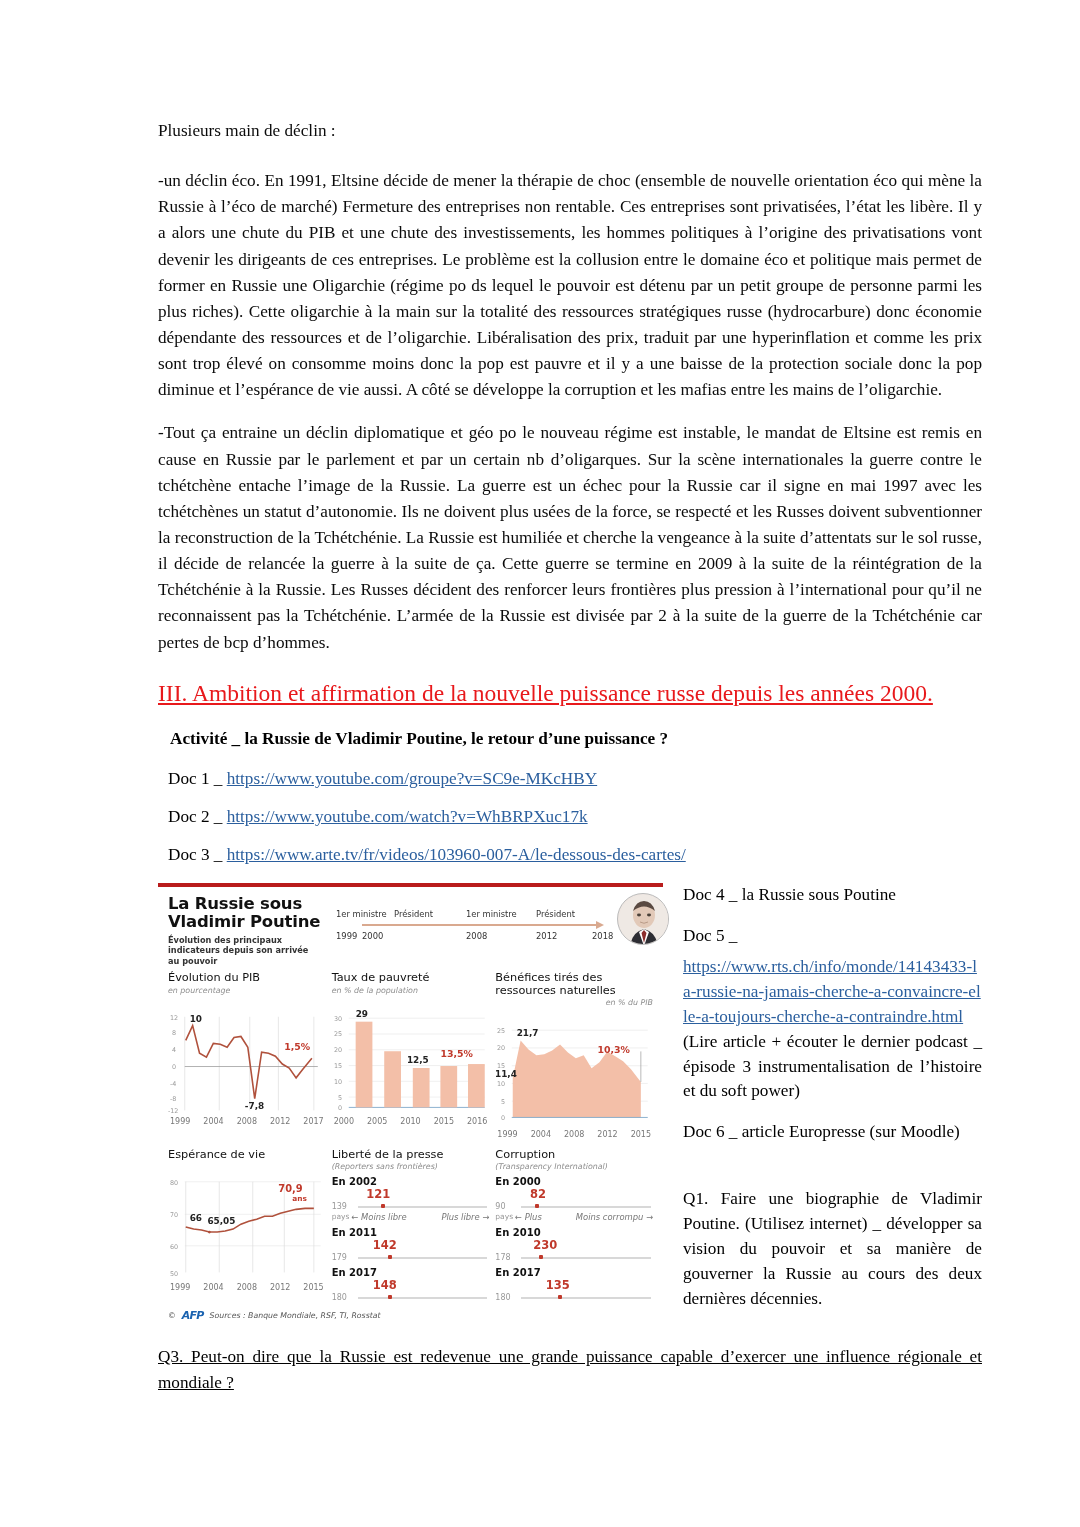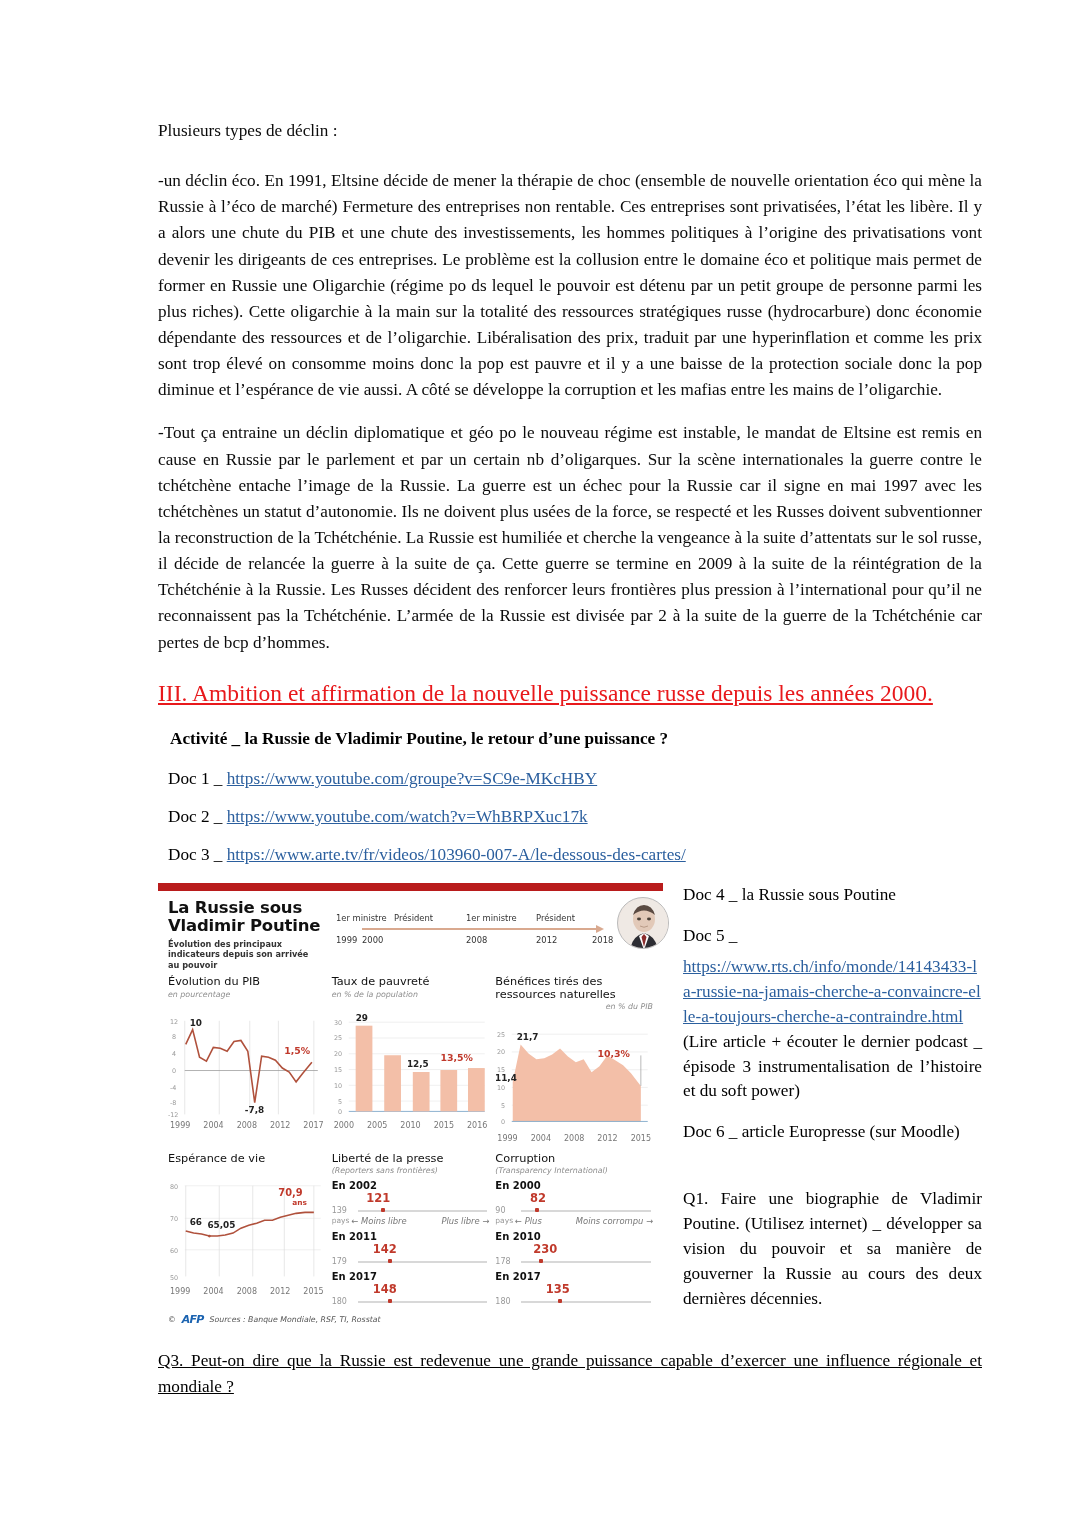--- a/index.html
+++ b/index.html
@@ -65,21 +65,21 @@
   .q-block p { text-align: justify; }
   .q2 { margin-left: 28px !important; }
 
   .tail { margin-top: 16px; text-decoration: underline; }
   .tail p { font-size: 17.2px; line-height:1.5; margin:0; text-align: justify; }
 
   
   .info {
     width: 505px;
     background:#fff;
-    border-top: 8px solid #b91c1c;
+    border-top: 4px solid #b91c1c;
     padding: 8px 10px 6px 10px;
     font-family: "DejaVu Sans", "Liberation Sans", sans-serif;
     position: relative;
     color:#2a2a2a;
   }
   .info-head { display:flex; align-items:flex-start; }
   .info-title {
     font-size: 16.5px; font-weight: bold; color:#111; letter-spacing:-0.2px;
     line-height:1.1; margin-bottom:4px;
   }
@@ -135,21 +135,21 @@
   .rank-scale .sp { flex:1 1 auto; }
 
   .credit { display:flex; align-items:center; gap:6px; margin-top:7px; font-size:7.8px; color:#555; font-style:italic;}
   .afp { color:#1b63b0; font-weight:bold; font-style:italic; font-size:11px; letter-spacing:-0.8px;}
 </style>
 </head>
 <body>
 
 <div class="page">
 
-  <p class="body-text lead">Plusieurs types de déclin :</p>
+  <p class="body-text lead">Plusieurs main de déclin :</p>
   <p class="body-text">-un déclin éco. En 1991, Eltsine décide de mener la thérapie de choc (ensemble de nouvelle orientation éco qui mène la Russie à l’éco de marché) Fermeture des entreprises non rentable. Ces entreprises sont privatisées, l’état les libère. Il y a alors une chute du PIB et une chute des investissements, les hommes politiques à l’origine des privatisations vont devenir les dirigeants de ces entreprises. Le problème est la collusion entre le domaine éco et politique mais permet de former en Russie une Oligarchie (régime po ds lequel le pouvoir est détenu par un petit groupe de personne parmi les plus riches). Cette oligarchie à la main sur la totalité des ressources stratégiques russe (hydrocarbure) donc économie dépendante des ressources et de l’oligarchie. Libéralisation des prix, traduit par une hyperinflation et comme les prix sont trop élevé on consomme moins donc la pop est pauvre et il y a une baisse de la protection sociale donc la pop diminue et l’espérance de vie aussi. A côté se développe la corruption et les mafias entre les mains de l’oligarchie.</p>
   <p class="body-text">-Tout ça entraine un déclin diplomatique et géo po le nouveau régime est instable, le mandat de Eltsine est remis en cause en Russie par le parlement et par un certain nb d’oligarques. Sur la scène internationales la guerre contre le tchétchène entache l’image de la Russie. La guerre est un échec pour la Russie car il signe en mai 1997 avec les tchétchènes un statut d’autonomie. Ils ne doivent plus usées de la force, se respecté et les Russes doivent subventionner la reconstruction de la Tchétchénie. La Russie est humiliée et cherche la vengeance à la suite d’attentats sur le sol russe, il décide de relancée la guerre à la suite de ça. Cette guerre se termine en 2009 à la suite de la réintégration de la Tchétchénie à la Russie. Les Russes décident des renforcer leurs frontières plus pression à l’international pour qu’il ne reconnaissent pas la Tchétchénie. L’armée de la Russie est divisée par 2 à la suite de la guerre de la Tchétchénie car pertes de bcp d’hommes.</p>
 
   <h2 class="section-heading">III. Ambition et affirmation de la nouvelle puissance russe depuis les années 2000.</h2>
 
   <div class="activity">Activité _ la Russie de Vladimir Poutine, le retour d’une puissance ?</div>
 
   <div class="doc-line"><span>Doc 1 _ </span><a href="#">https://www.youtube.com/groupe?v=SC9e-MKcHBY</a></div>
   <div class="doc-line"><span>Doc 2 _ </span><a href="#">https://www.youtube.com/watch?v=WhBRPXuc17k</a></div>
   <div class="doc-line"><span>Doc 3 _ </span><a href="#">https://www.arte.tv/fr/videos/103960-007-A/le-dessous-des-cartes/</a></div>

